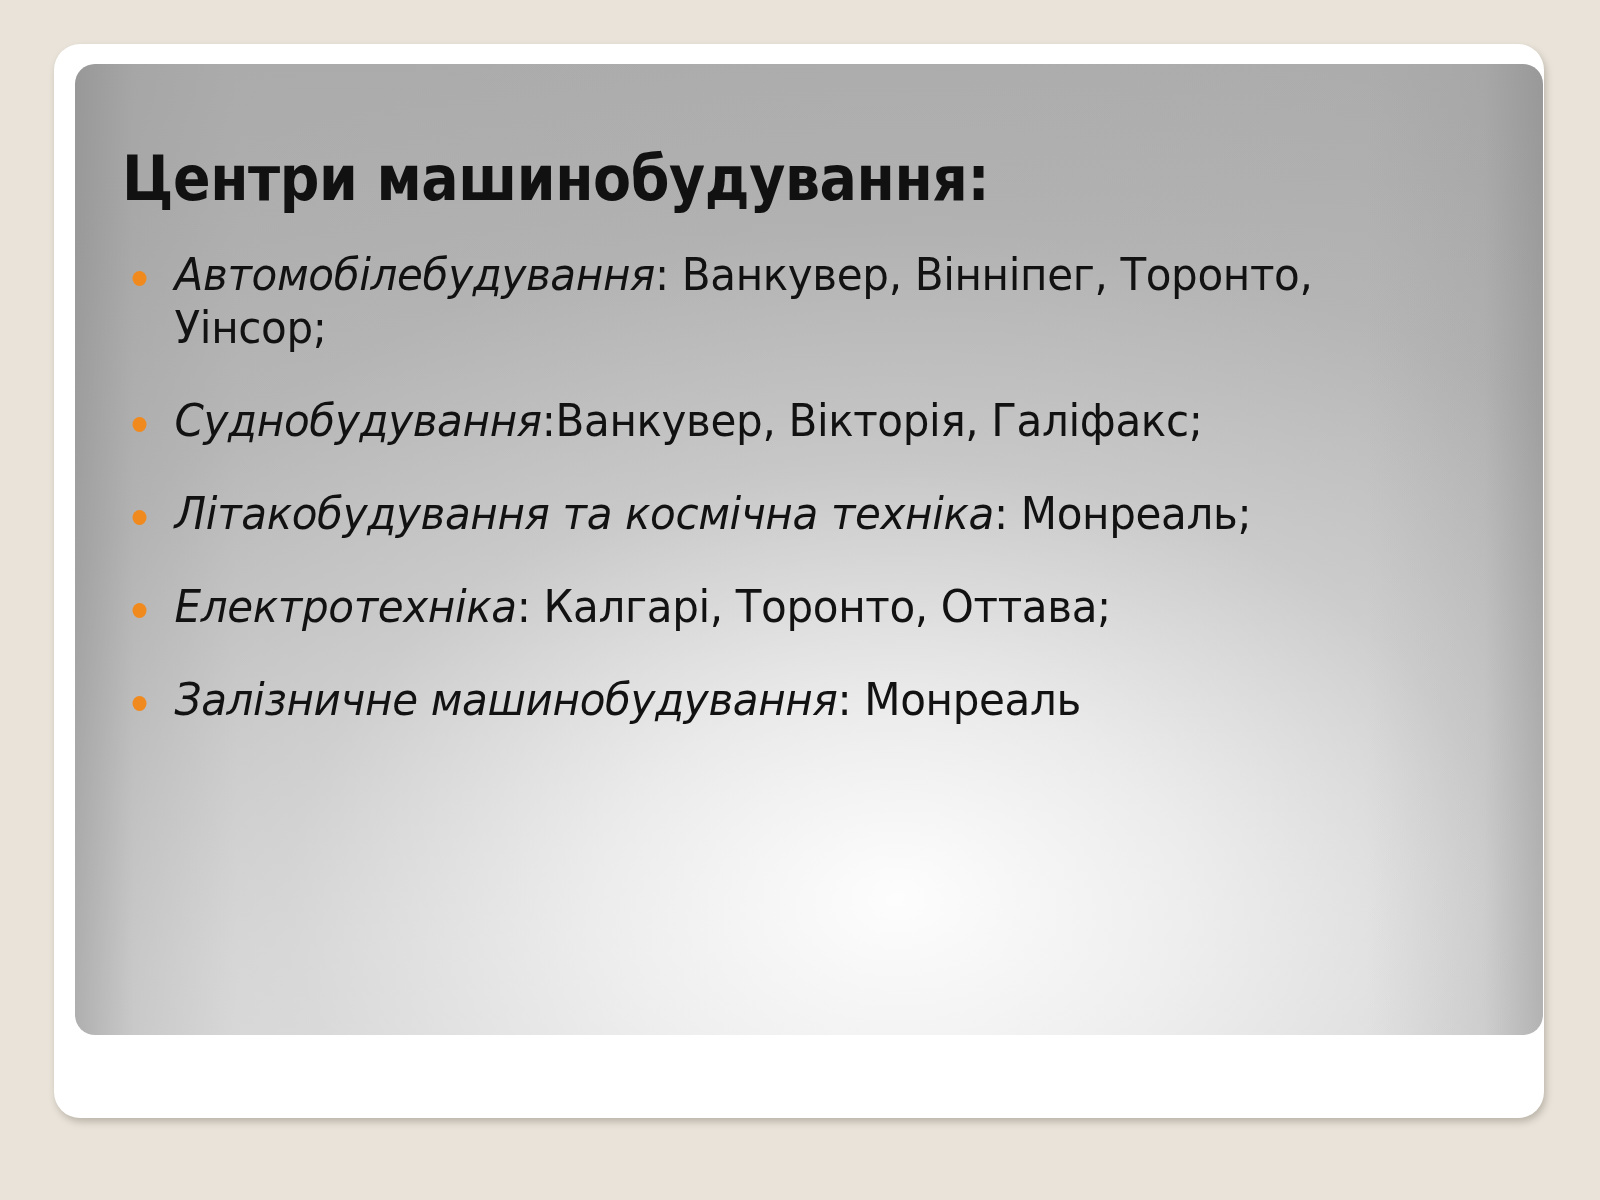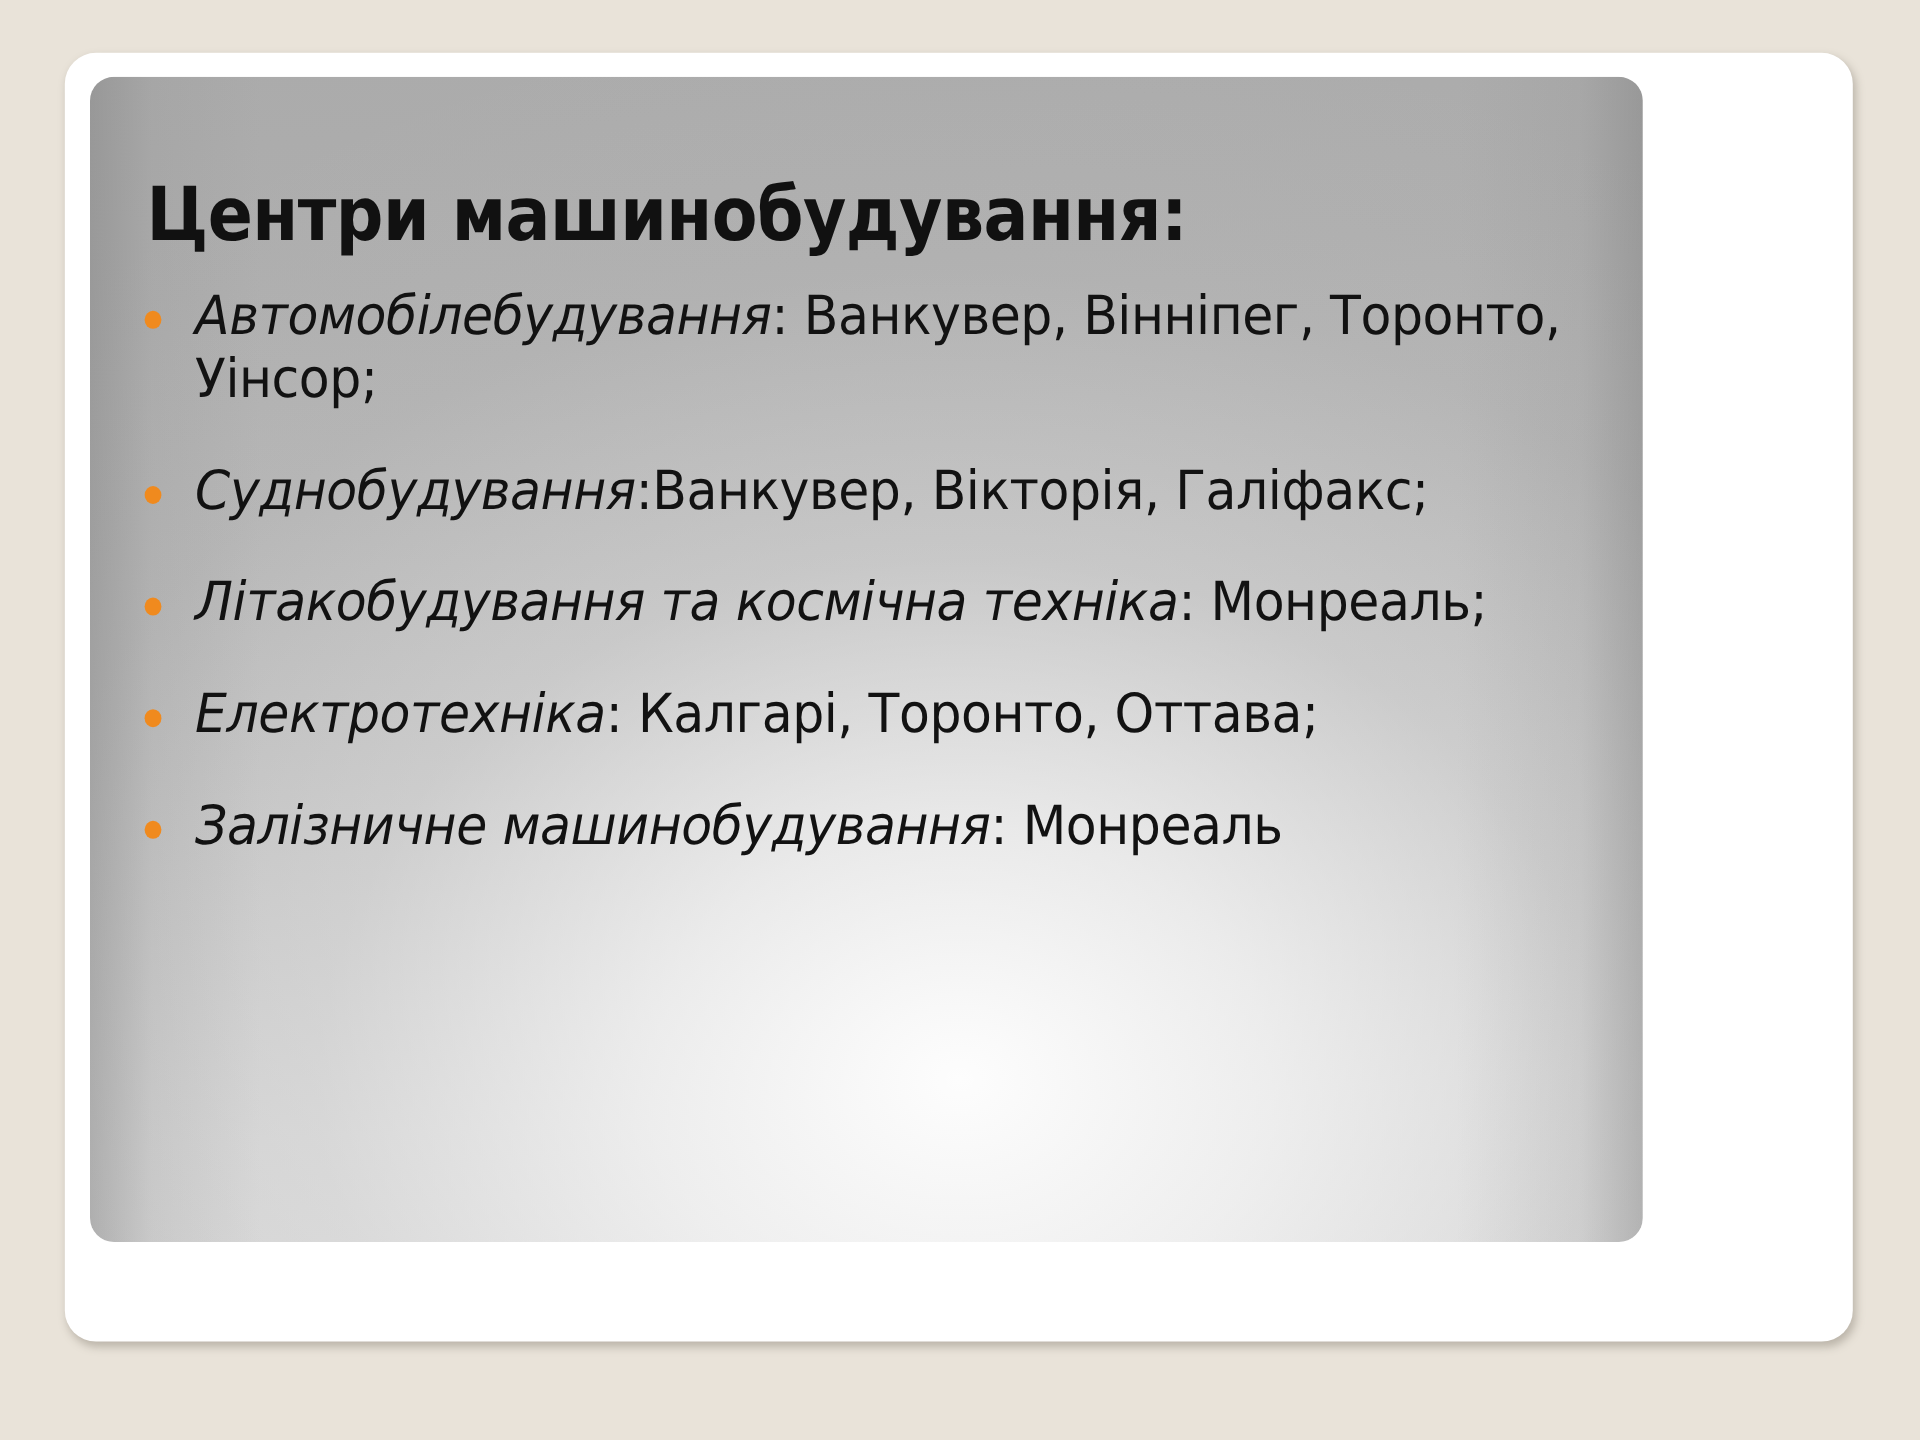--- a/index.html
+++ b/index.html
@@ -35,21 +35,21 @@
     border-radius: 26px;
     box-shadow: 2px 4px 7px rgba(120, 113, 100, 0.40);
     box-sizing: border-box;
   }
 
   
   .content-panel {
     position: absolute;
     left: 21px;
     top: 20px;
-    width: 1294px;
+    width: 1468px;
     height: 971px;
     border-radius: 20px;
     box-sizing: border-box;
     background:
       radial-gradient(118% 128% at 56% 86%,
           rgba(255,255,255,0.96) 0%,
           rgba(250,250,250,0.70) 17%,
           rgba(232,232,232,0.34) 35%,
           rgba(205,205,205,0.10) 54%,
           rgba(160,160,160,0.00) 72%),
@@ -103,21 +103,21 @@
     white-space: nowrap;
   }
 
   
   .bullet-list {
     position: absolute;
     left: 24px;
     top: 172px;
     width: 1400px;
     list-style: none;
-    margin: 0;
+    margin: 12px;
     padding: 0;
   }
   .bullet-item {
     position: relative;
     padding-left: 68px;
     margin: 0 0 40px 0;
     color: #121212;
     font-family: "DejaVu Sans", "Liberation Sans", sans-serif;
     font-size: 45px;
     line-height: 53px;

